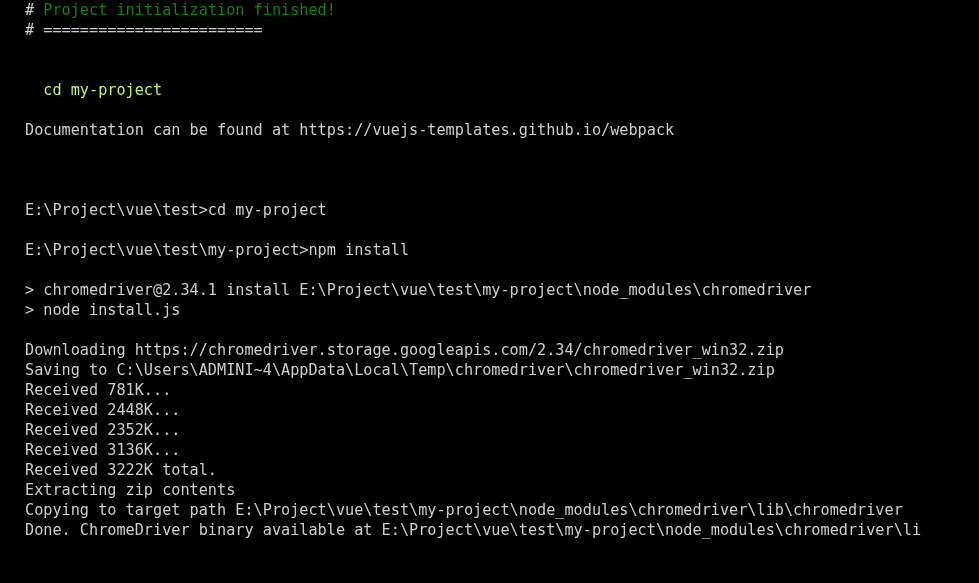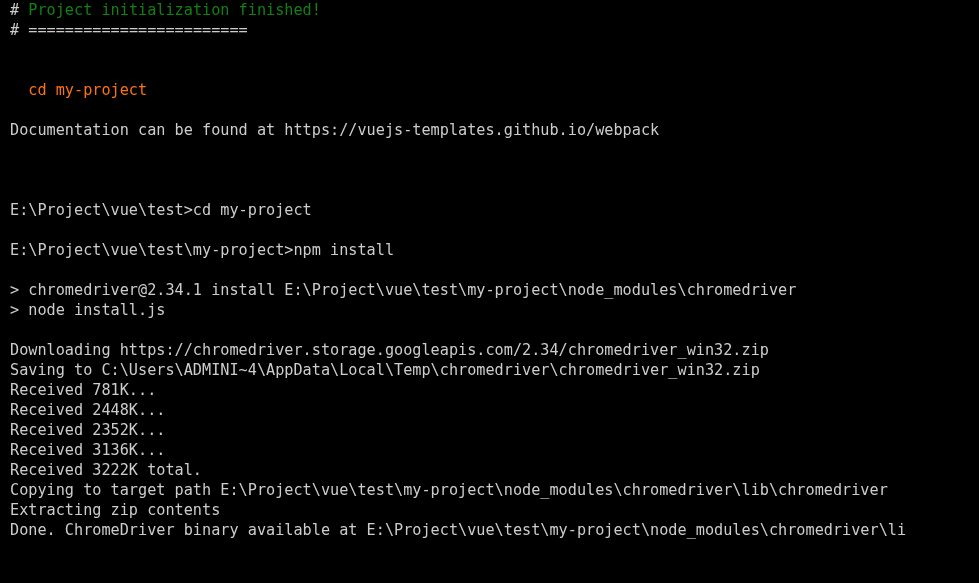--- a/index.html
+++ b/index.html
@@ -25,29 +25,30 @@
   }
   .line {
     position: relative;
     height: 20px;
     line-height: 20px;
     font-size: 15.2px;
     letter-spacing: 0px;
     white-space: pre;
     color: #c6c6c6;
     font-family: "DejaVu Sans Mono", "Liberation Mono", monospace;
-    padding-left: 10px;
+    padding-left: 1px;
     box-sizing: border-box;
     overflow: hidden;
+    margin-left: 24px;
   }
   .line.blank { color: transparent; }
   .seg { white-space: pre; }
   .c-white  { color: #cccccc; }
   .c-green  { color: #128012; }
-  .c-yellow { color: #f97316; }
+  .c-yellow { color: #bef264; }
 </style>
 </head>
 <body>
 
 <div id="console" style="background: rgb(0, 0, 0);">
     <div class="line"><span class="seg c-white"># </span><span class="seg c-green">Project initialization finished!</span></div>
     <div class="line"><span class="seg c-white"># </span><span class="seg c-white">========================</span></div>
     <div class="line blank"><span class="seg c-white"></span></div>
     <div class="line blank"><span class="seg c-white"></span></div>
     <div class="line"><span class="seg c-yellow">  cd my-project</span></div>
@@ -63,16 +64,16 @@
     <div class="line"><span class="seg c-white">&gt; chromedriver@2.34.1 install E:\Project\vue\test\my-project\node_modules\chromedriver</span></div>
     <div class="line"><span class="seg c-white">&gt; node install.js</span></div>
     <div class="line blank"><span class="seg c-white"></span></div>
     <div class="line"><span class="seg c-white">Downloading https://chromedriver.storage.googleapis.com/2.34/chromedriver_win32.zip</span></div>
     <div class="line"><span class="seg c-white">Saving to C:\Users\ADMINI~4\AppData\Local\Temp\chromedriver\chromedriver_win32.zip</span></div>
     <div class="line"><span class="seg c-white">Received 781K...</span></div>
     <div class="line"><span class="seg c-white">Received 2448K...</span></div>
     <div class="line"><span class="seg c-white">Received 2352K...</span></div>
     <div class="line"><span class="seg c-white">Received 3136K...</span></div>
     <div class="line"><span class="seg c-white">Received 3222K total.</span></div>
+    <div class="line"><span class="seg c-white">Extracting zip contents</span></div>
     <div class="line"><span class="seg c-white">Copying to target path E:\Project\vue\test\my-project\node_modules\chromedriver\lib\chromedriver</span></div>
-    <div class="line"><span class="seg c-white">Extracting zip contents</span></div>
     <div class="line"><span class="seg c-white">Done. ChromeDriver binary available at E:\Project\vue\test\my-project\node_modules\chromedriver\li</span></div>
   </div>
 
 </body></html>

